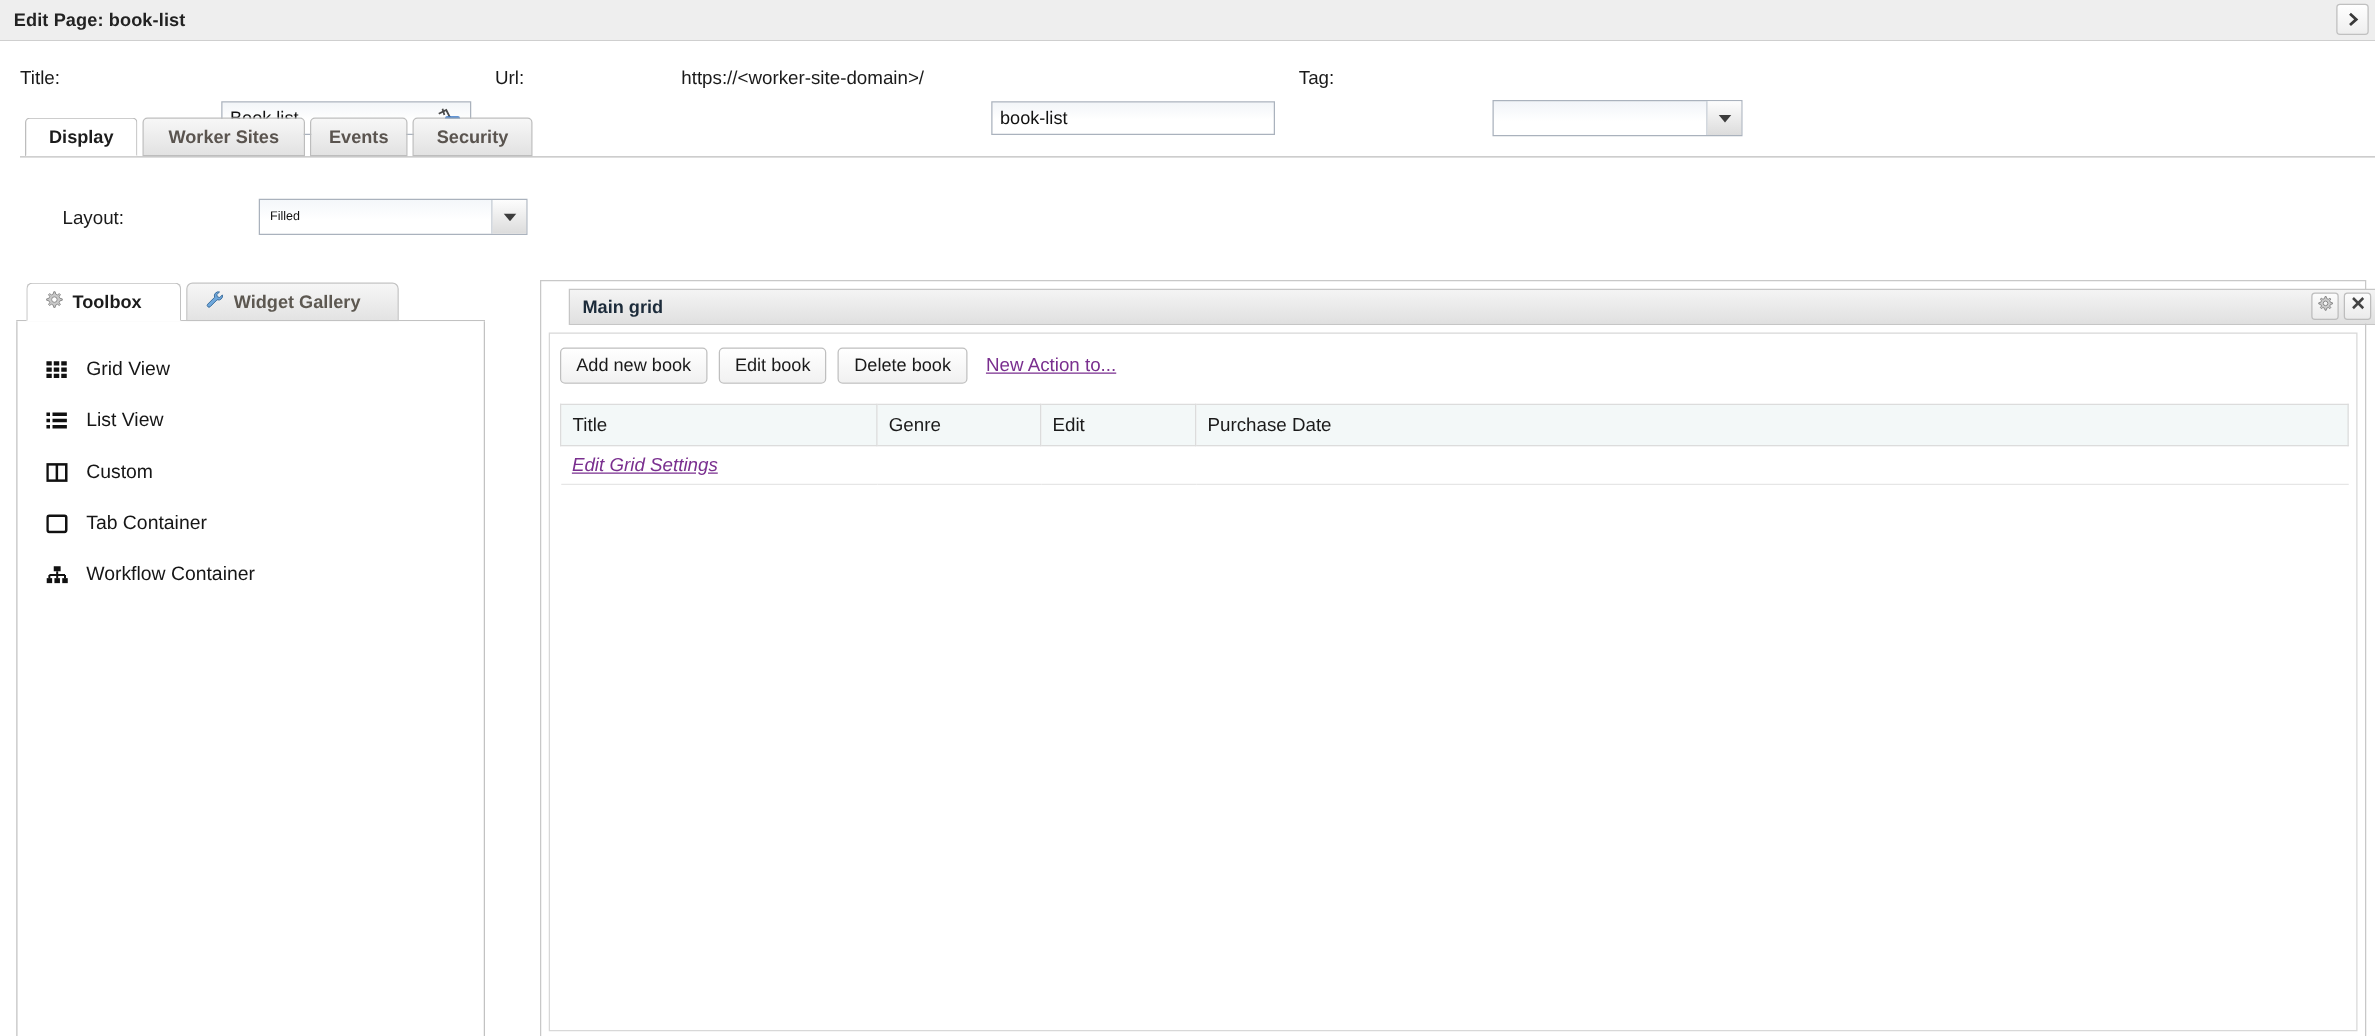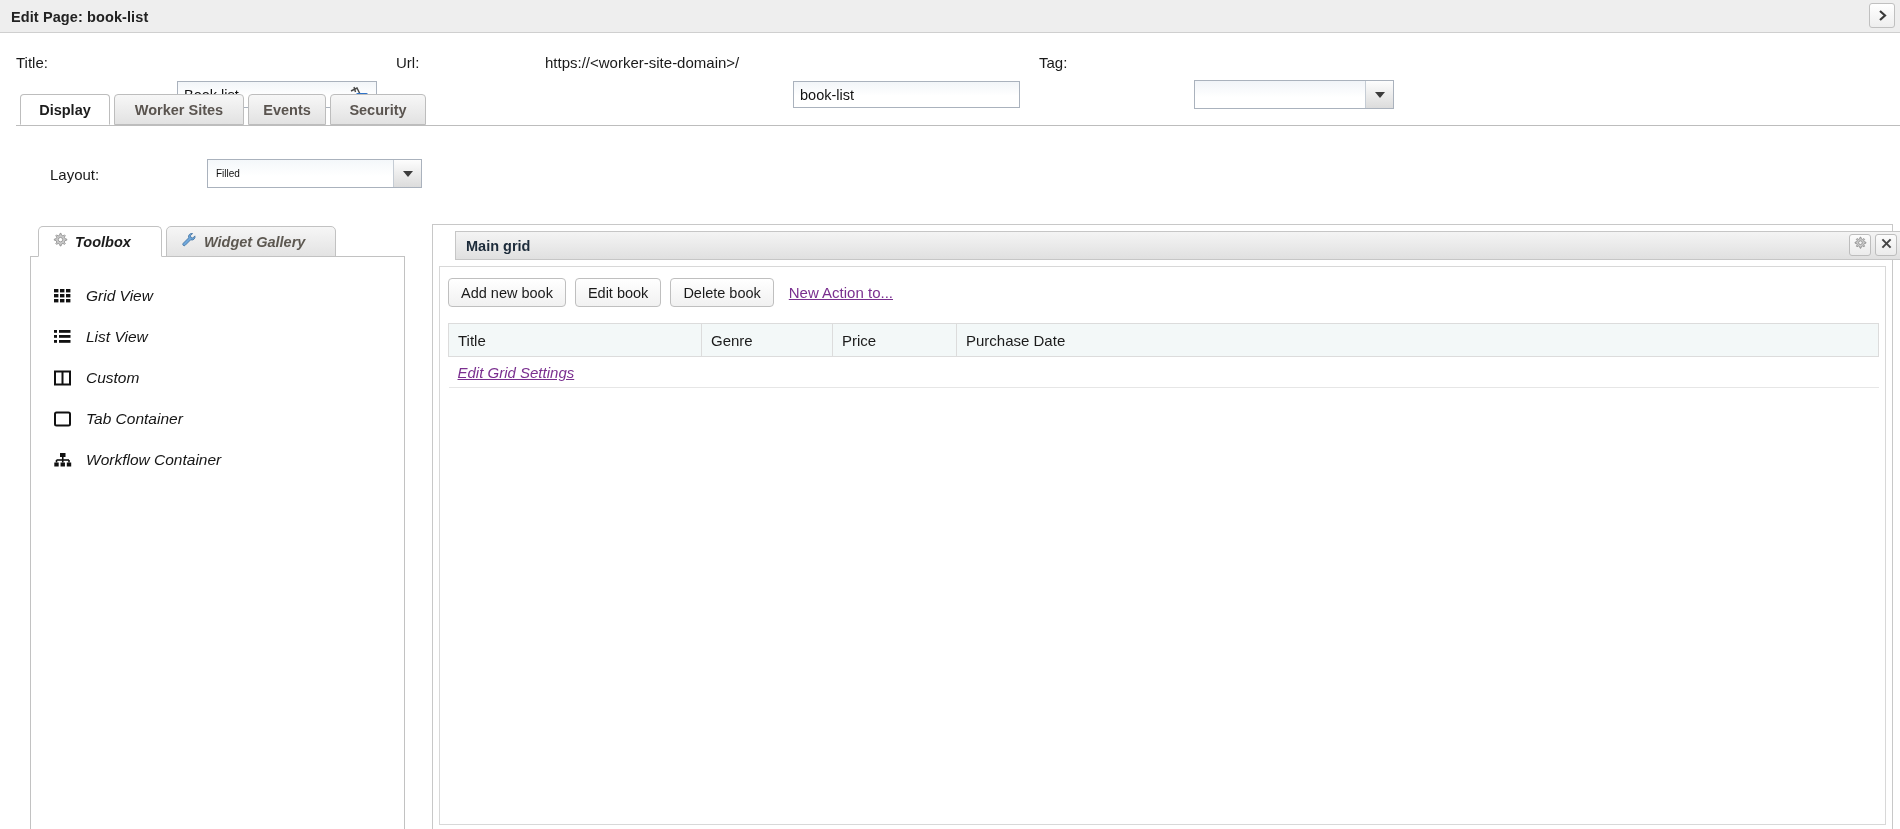--- a/index.html
+++ b/index.html
@@ -144,22 +144,22 @@
   }
   .sel-arrow {
     width: 28px; height: 100%;
     border-left: 1px solid #c5ccd4;
     background: linear-gradient(#fdfdfd, #dcdcdc);
     display: flex; align-items: center; justify-content: center;
   }
 
   
   .toolbox-wrap {
-    position: absolute; left: 30px; top: 190px;
-    width: 375px; height: 606px; font-style: italic;
+    position: absolute; left: 13px; top: 190px;
+    width: 375px; height: 606px;
   }
   .tb-tabs { position: absolute; left: 0; top: 0; width: 375px; height: 33px; }
   .tb-tabs::after {
     content: ""; position: absolute; left: 0; right: 0; bottom: 0;
     height: 1px; background: #c2c2c2;
   }
   .tb-tab {
     position: absolute; top: 2px; height: 31px;
     border: 1px solid #c2c2c2;
     border-top-left-radius: 5px; border-top-right-radius: 5px;
@@ -475,21 +475,21 @@
         <colgroup>
           <col style="width:253px">
           <col style="width:131px">
           <col style="width:124px">
           <col style="width:922px">
         </colgroup>
         <thead>
           <tr>
             <th>Title</th>
             <th>Genre</th>
-            <th>Price</th>
+            <th>Edit</th>
             <th>Purchase Date</th>
           </tr>
         </thead>
         <tbody>
           <tr>
             <td colspan="4" style="border-left:none;border-right:none;border-bottom:1px solid #e6e6e6;padding-left:9px;font-style:italic;">
               <span class="grid-link">Edit Grid Settings</span>
             </td>
           </tr>
         </tbody>

